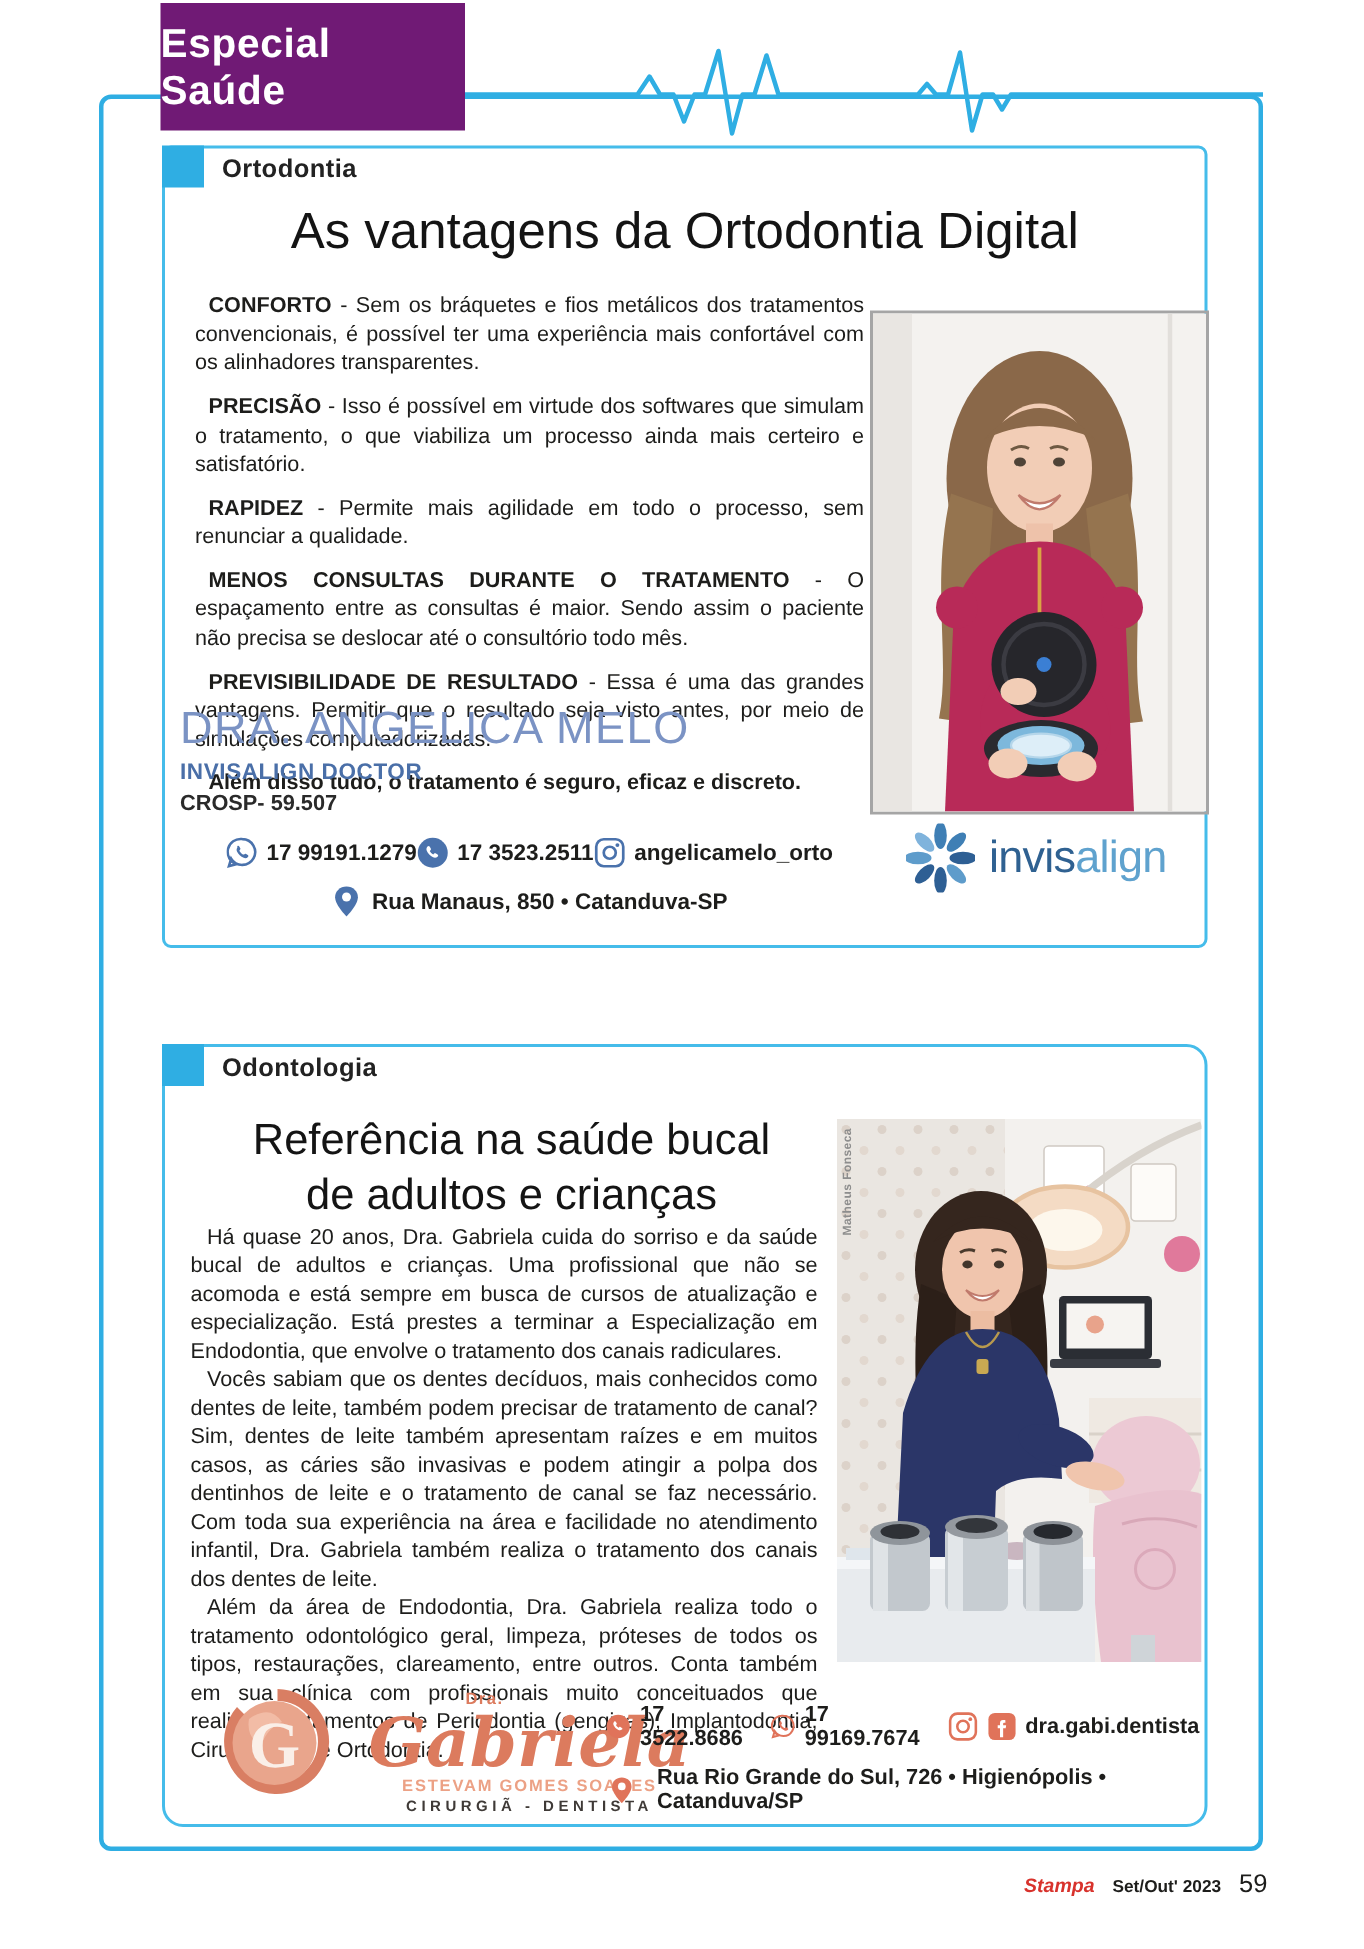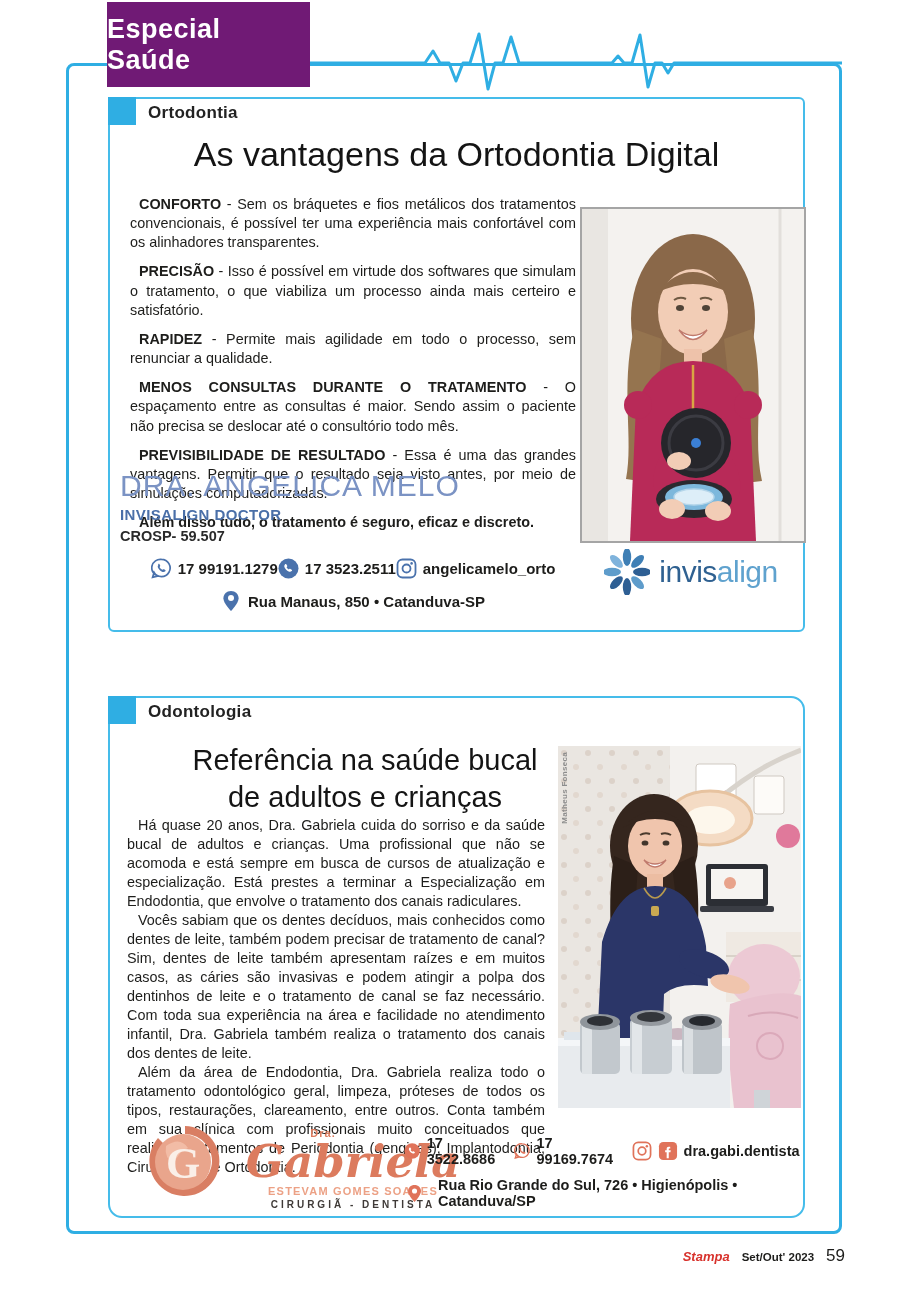--- a/index.html
+++ b/index.html
@@ -41,21 +41,21 @@
     gap:7px;align-items:center;font-size:15px;font-weight:bold;}
   .photo-frame{position:absolute;left:470px;top:108px;width:222px;height:332px;
     border:2px solid #a5a5a5;box-sizing:content-box;}
   .brand{position:absolute;left:462px;top:450px;width:238px;display:flex;align-items:center;
     justify-content:center;gap:9px;}
   .brand-text{font-size:30px;letter-spacing:-.5px;}
   .invis{color:#2F6191;} .align{color:#5FA2CE;}
 
   
   .title2{position:absolute;left:0;top:44px;width:462px;text-align:center;font-size:29px;
-    line-height:1.28;color:#141414;padding-left:24px;}
+    line-height:1.28;color:#141414;}
   .col2{position:absolute;left:17px;top:118px;width:418px;}
   .col2 p{margin:0;font-size:14.4px;line-height:1.32;text-align:justify;text-indent:11px;}
   .photo2{position:absolute;left:448px;top:48px;width:243px;height:362px;}
   .credit{position:absolute;left:450px;top:54px;font-size:8px;color:#8d8d8d;font-weight:bold;
     writing-mode:vertical-rl;transform:rotate(180deg);letter-spacing:.3px;z-index:3;}
   .glogo{position:absolute;left:38px;top:426px;}
   .gname{position:absolute;left:112px;top:430px;width:262px;text-align:center;line-height:1;}
   .g-dra{font-size:11px;font-weight:bold;color:#DC7B5E;letter-spacing:1px;margin-left:-60px;}
   .g-script{font-family:"DejaVu Serif","Liberation Serif",serif;font-style:italic;
     font-weight:bold;font-size:45px;color:#DC7B5E;margin-top:0px;}

